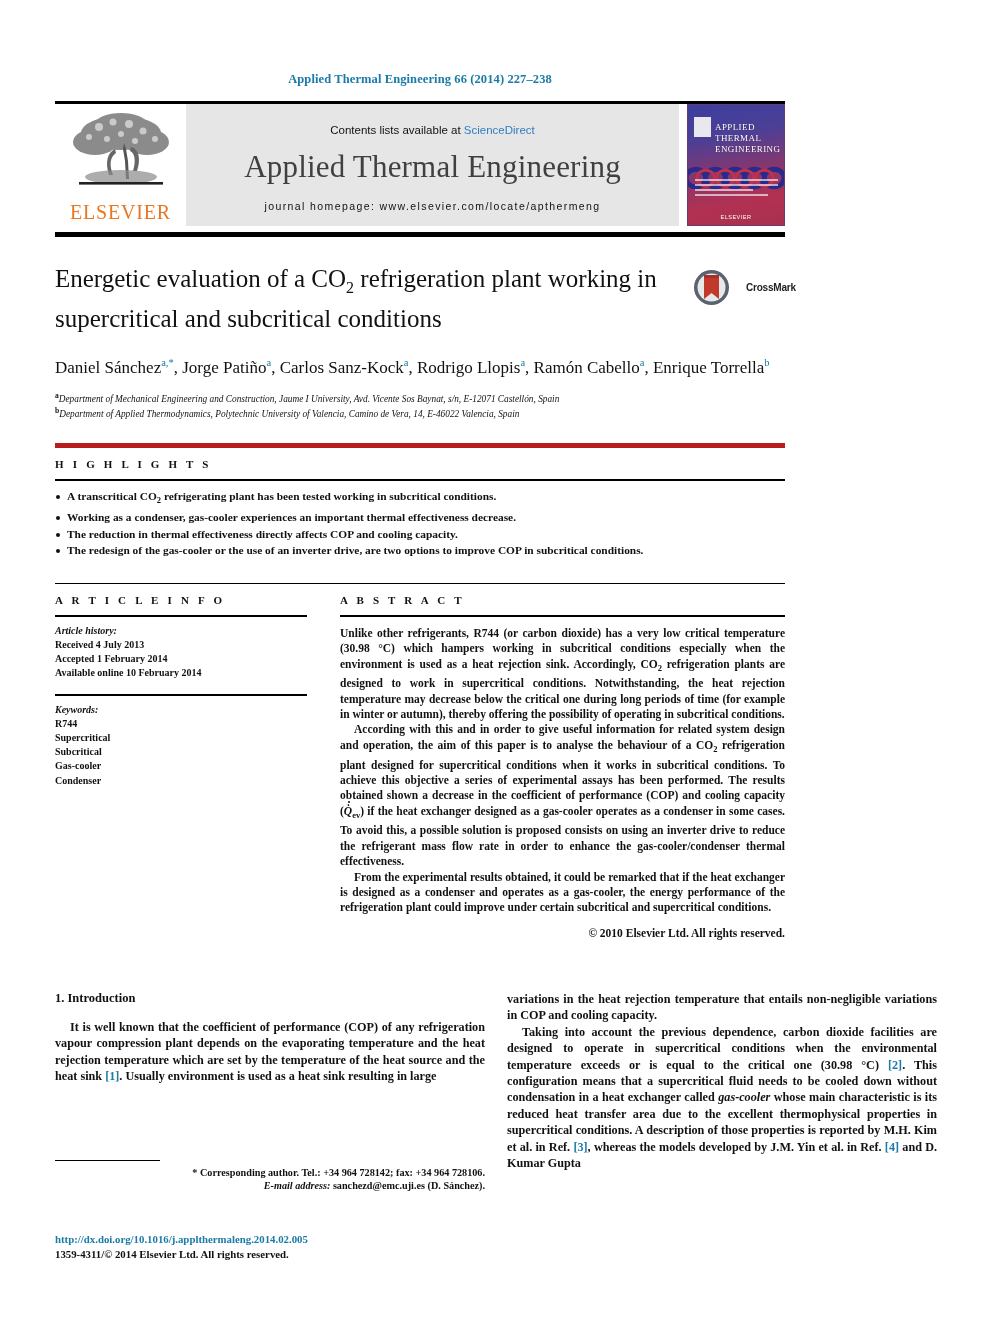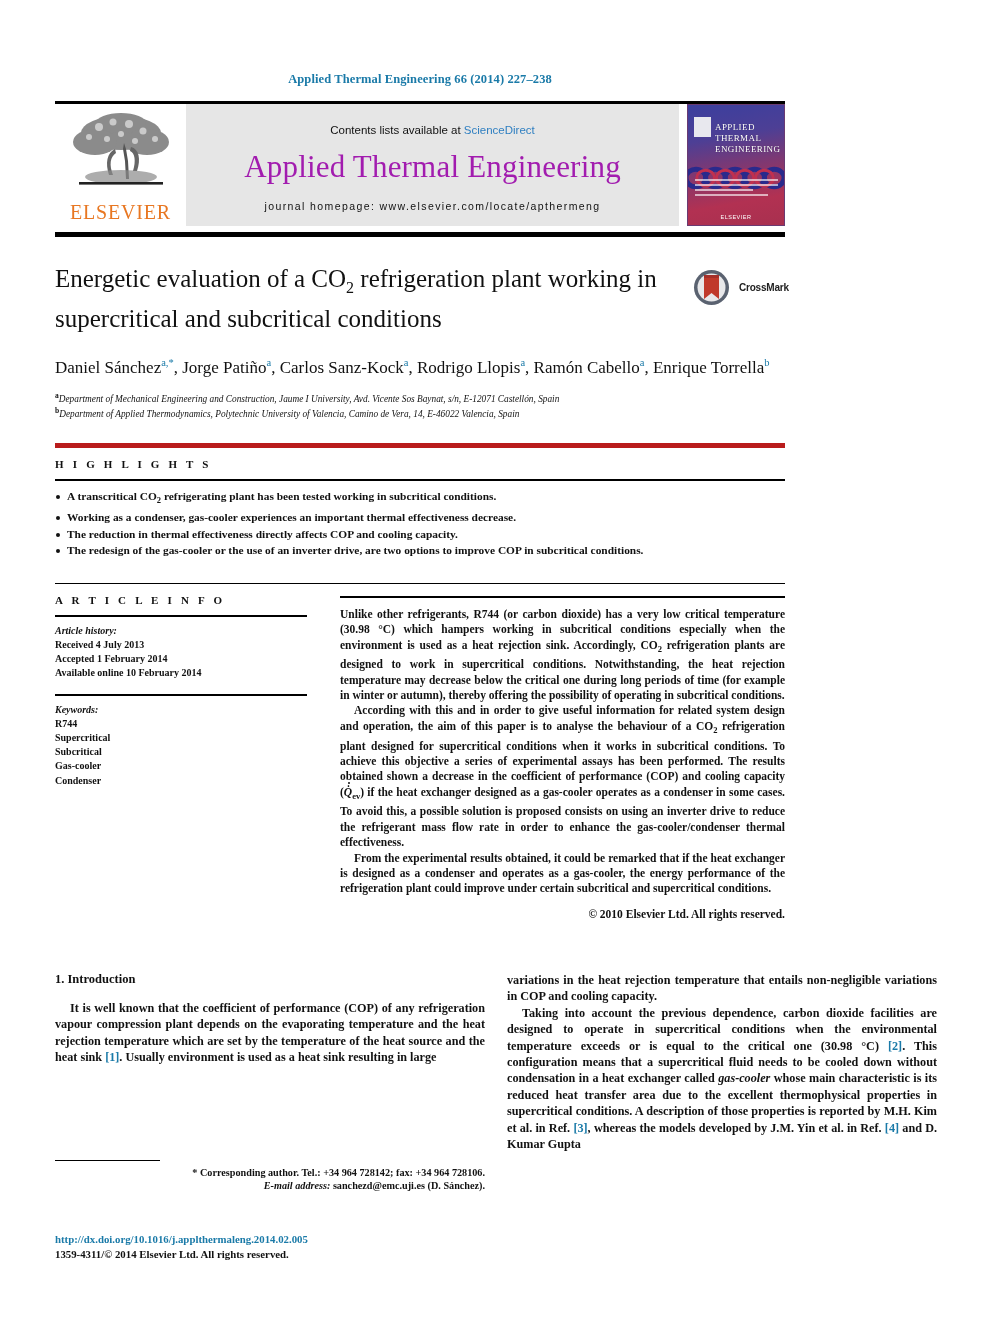--- a/index.html
+++ b/index.html
@@ -47,21 +47,21 @@
   .center-cell{
     flex:1 1 auto;background:#e6e6e6;
     display:flex;flex-direction:column;
     align-items:center;justify-content:center;
     box-sizing:border-box;padding:6px 0 4px 0;
   }
   .contents-line{font-family:"Liberation Sans",sans-serif;font-size:11.5px;color:#111;margin-top:4px;text-align:right;}
   .contents-line .sd{color:#2f7fc1;}
   .journal-name{
     font-family:"Liberation Serif", serif;
-    font-size:31px;letter-spacing:.2px;margin:13px 0 15px 0;color:#a21caf;
+    font-size:31px;letter-spacing:.2px;margin:13px 0 15px 0;color:#404040;
   }
   .homepage{
     font-family:"Liberation Sans",sans-serif;
     font-size:10.5px;letter-spacing:1.4px;color:#111;
   }
   .cover-cell{
     width:106px;flex:0 0 106px;
     display:flex;align-items:center;justify-content:flex-end;
   }
   .cover{
@@ -106,21 +106,21 @@
   .authors{
     font-family:"Liberation Serif",serif;
     font-size:17px;line-height:23px;margin-top:17px;width:760px;color:#111;
   }
   .authors sup{color:#1a7aa8;font-size:10.5px;}
   .affils{margin-top:11px;font-style:italic;font-size:9.3px;line-height:12.6px;color:#111;}
   .affils sup{font-style:normal;font-weight:bold;font-size:7.5px;}
 
   .crossmark{
     position:absolute;right:0;top:4px;width:92px;height:40px;
-    display:flex;align-items:center;gap:9px;text-align:right;
+    display:flex;align-items:center;gap:16px;text-align:right;
   }
   .cm-badge{width:37px;height:37px;position:relative;}
   .cm-word{
     font-family:"Liberation Sans",sans-serif;
     font-size:10px;font-weight:bold;color:#222;letter-spacing:-.2px;
   }
   .secthead{
     font-family:"Liberation Serif",serif;
     font-size:11px;font-weight:bold;letter-spacing:3.2px;
     color:#111;margin-bottom:9px;
@@ -347,20 +347,21 @@
         <div>Supercritical</div>
         <div>Subcritical</div>
         <div>Gas-cooler</div>
         <div>Condenser</div>
       </div>
     </div>
 
     <div class="col-gap"></div>
 
     <div class="col-abs">
+      <div class="secthead">A B S T R A C T</div>
       <div class="abs-rule"></div>
       <div class="abs-body">
         <p>Unlike other refrigerants, R744 (or carbon dioxide) has a very low critical temperature (30.98 °C) which hampers working in subcritical conditions especially when the environment is used as a heat rejection sink. Accordingly, CO<sub>2</sub> refrigeration plants are designed to work in supercritical conditions. Notwithstanding, the heat rejection temperature may decrease below the critical one during long periods of time (for example in winter or autumn), thereby offering the possibility of operating in subcritical conditions.</p>
         <p>According with this and in order to give useful information for related system design and operation, the aim of this paper is to analyse the behaviour of a CO<sub>2</sub> refrigeration plant designed for supercritical conditions when it works in subcritical conditions. To achieve this objective a series of experimental assays has been performed. The results obtained shown a decrease in the coefficient of performance (COP) and cooling capacity (<i class="odot">Q̇</i><sub>ev</sub>) if the heat exchanger designed as a gas-cooler operates as a condenser in some cases. To avoid this, a possible solution is proposed consists on using an inverter drive to reduce the refrigerant mass flow rate in order to enhance the gas-cooler/condenser thermal effectiveness.</p>
         <p>From the experimental results obtained, it could be remarked that if the heat exchanger is designed as a condenser and operates as a gas-cooler, the energy performance of the refrigeration plant could improve under certain subcritical and supercritical conditions.</p>
       </div>
       <div class="copyright">© 2010 Elsevier Ltd. All rights reserved.</div>
     </div>
   </div>
 

